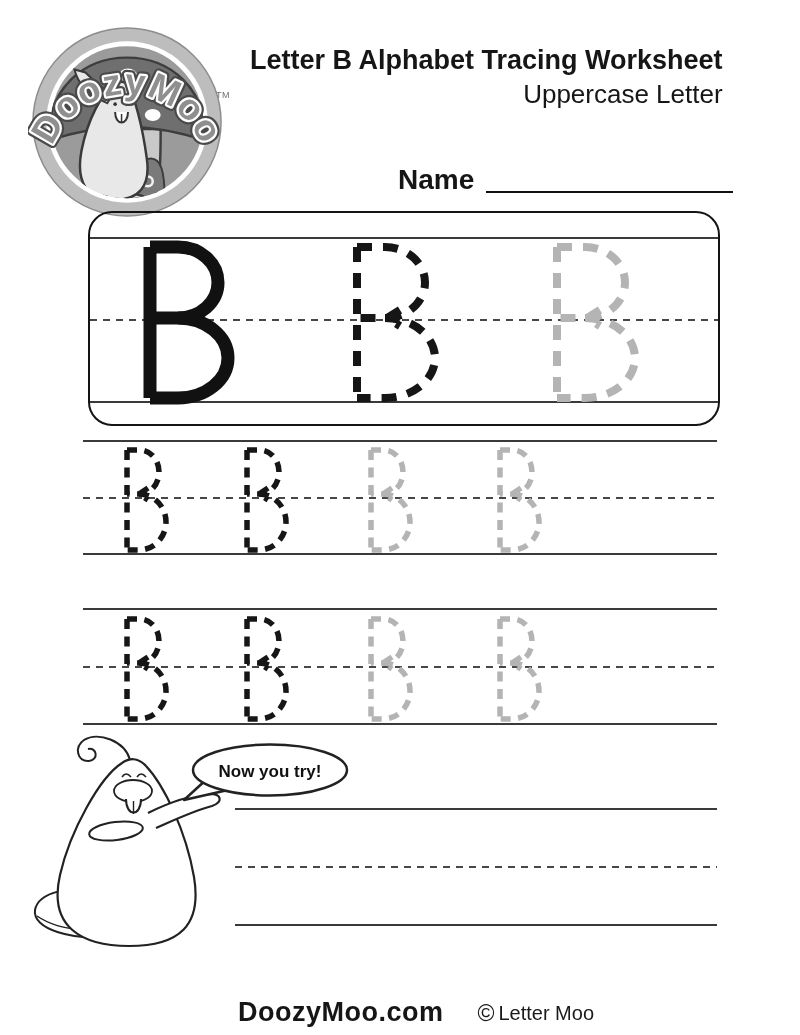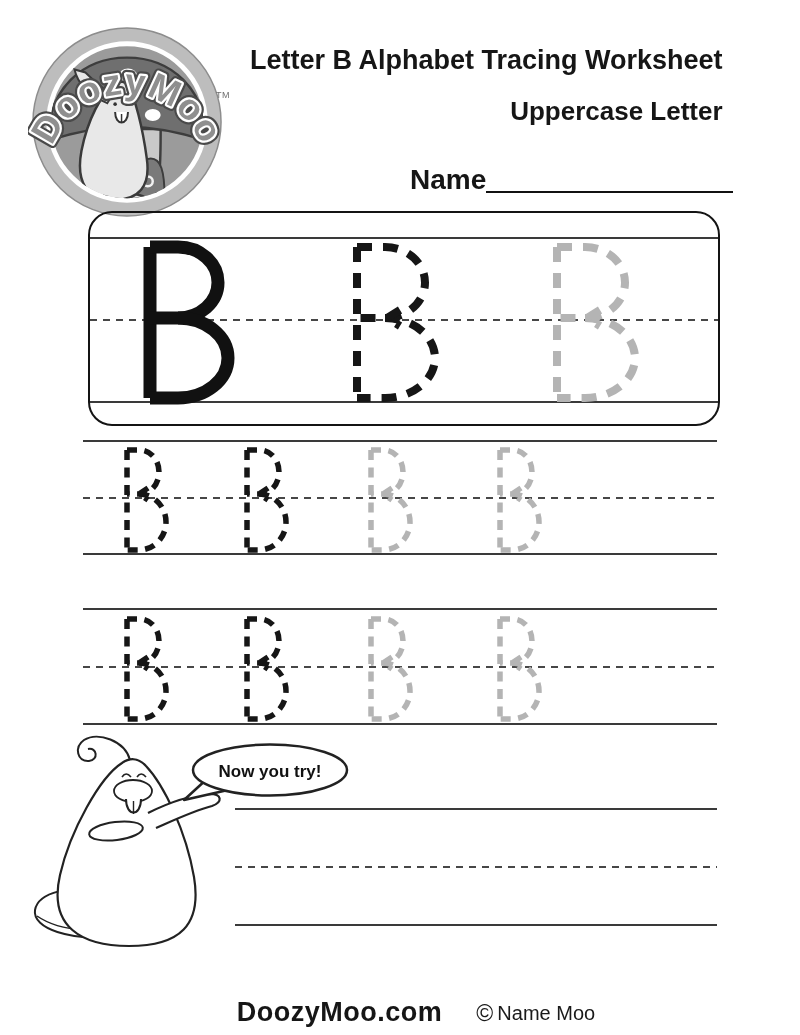--- a/index.html
+++ b/index.html
@@ -4,23 +4,23 @@
 <style>
   html,body{margin:0;padding:0;background:#fff;}
   .page{position:relative;width:800px;height:1035px;background:#fff;overflow:hidden;
         font-family:"Liberation Sans",sans-serif;color:#161616;}
 
   
   .logo-wrap{position:absolute;left:28px;top:20px;width:198px;height:198px;}
   .tm{position:absolute;left:216px;top:90px;font-size:9px;color:#6f6f6f;letter-spacing:.5px;font-weight:normal;}
   .title-block{position:absolute;left:250px;top:44px;line-height:1.2;text-align:right;}
   .title-line1{font-size:27px;font-weight:bold;}
-  .title-line2{font-size:26px;font-weight:bold;margin-top:20px;}
-
-  .name-row{position:absolute;left:410px;top:164px;}
+  .title-line2{font-size:26px;font-weight:normal;margin-top:3px;}
+
+  .name-row{position:absolute;left:398px;top:164px;}
   .name-label{font-size:28px;font-weight:bold;}
   .name-line{position:absolute;left:486px;top:191px;width:247px;border-top:2px solid #111;}
 
   
   .solid-line{position:absolute;left:0;right:0;height:0;border-top:2px solid #3a3a3a;}
   .dashed-line{position:absolute;left:0;right:0;height:2px;
     background:repeating-linear-gradient(to right,#474747 0 7px,transparent 7px 13px);}
 
   
   .trace-box{position:absolute;left:88px;top:211px;width:628px;height:211px;
@@ -212,17 +212,17 @@
   <div class="practice">
     <div class="solid-line l-top"></div>
     <div class="dashed-line l-mid"></div>
     <div class="solid-line l-bot"></div>
   </div>
 
   <div class="footer">
     <span class="site">DoozyMoo.com</span>
     <span class="copyright">
       <span class="copy-sym">©</span>
-      <span>Name Moo</span>
+      <span>Letter Moo</span>
     </span>
   </div>
 
 </div>
 
 </body></html>

